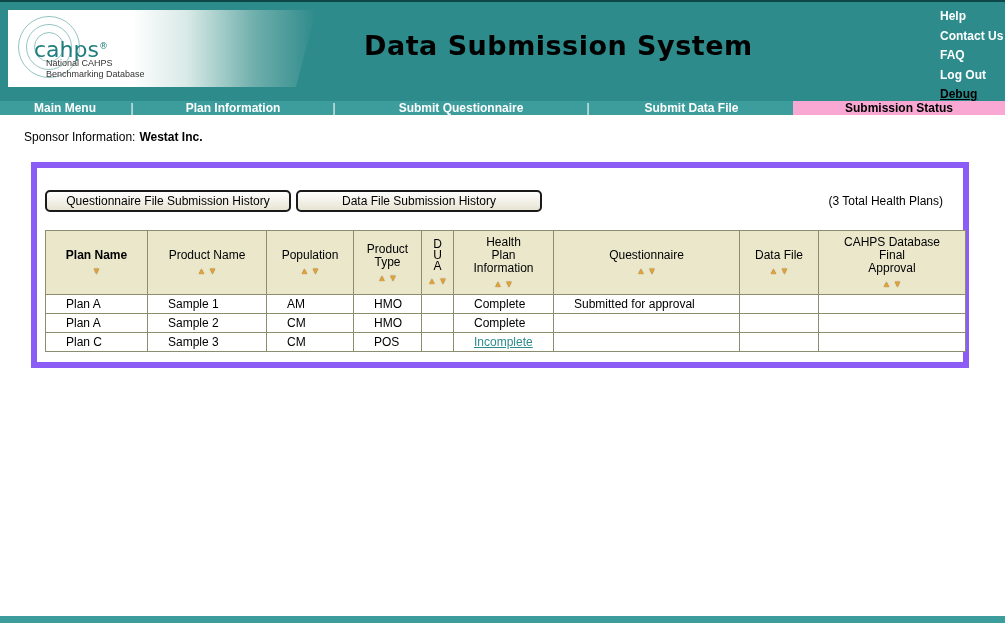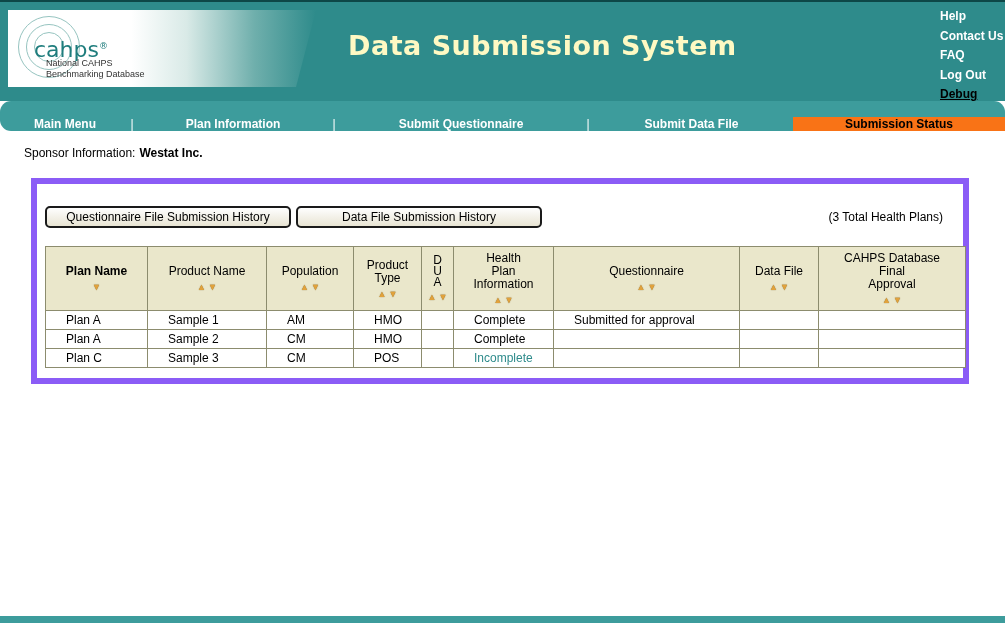--- a/index.html
+++ b/index.html
@@ -12,33 +12,33 @@
   .logo-box { position:absolute; left:8px; top:8px; width:308px; height:77px;
       background:linear-gradient(90deg,#ffffff 0%,#ffffff 40%,#d9eae7 58%,#6FAFAC 80%,#2E8B8B 100%);
       clip-path:polygon(0 0,100% 0,calc(100% - 20px) 100%,0 100%); overflow:hidden; }
   .ring { position:absolute; border:1px solid #96C4C0; border-radius:50%; }
   .ring1 { width:62px; height:62px; left:10px; top:6px; }
   .ring2 { width:46px; height:46px; left:18px; top:14px; }
   .ring3 { width:30px; height:30px; left:26px; top:22px; }
   .brand { position:absolute; left:26px; top:27px; color:#1F7D7D; font-size:22px; font-family:"DejaVu Sans", sans-serif; }
   .brand sup { font-size:9px; vertical-align:super; }
   .logo-sub { position:absolute; left:38px; top:48px; color:#333; font-size:9px; line-height:11px; }
-  .app-title { position:absolute; left:348px; top:28px; font-family:"DejaVu Sans", sans-serif;
-      font-size:27px; font-weight:bold; color:#fef9c3; letter-spacing:0.5px; white-space:nowrap; }
+  .app-title { position:absolute; left:364px; top:28px; font-family:"DejaVu Sans", sans-serif;
+      font-size:27px; font-weight:bold; color:#000000; letter-spacing:0.5px; white-space:nowrap; }
   .header-links { position:absolute; left:940px; top:5px; line-height:19.5px; white-space:nowrap; }
   .header-links a { display:block; color:#fff; font-weight:bold; text-decoration:none; cursor:pointer; }
   .header-links a.debug { color:#000000; font-weight:bold; text-decoration:underline; }
 
   
-  .nav { position:relative; height:30px; background:#3D9C9C; display:flex; align-items:flex-end;
-      color:#fff; font-weight:bold; font-size:12px;border-radius:11px; }
+  .nav { position:relative; height:14px; background:#3D9C9C; display:flex; align-items:center;
+      color:#fff; font-weight:bold; font-size:12px; }
   .nav-item { display:flex; align-items:center; justify-content:center; cursor:pointer; }
   .nav-sep { width:4px; display:flex; align-items:center; justify-content:center; font-weight:normal; }
   .w1{width:130px} .w2{width:198px} .w3{width:250px} .w4{width:203px}
-  .nav-active { flex:1; background:#f97316; color:#000; display:flex; align-items:center; justify-content:center; cursor:default; }
+  .nav-active { flex:1; background:#f9a8d4; color:#000; display:flex; align-items:center; justify-content:center; cursor:default; }
 
   
   .sponsor { margin:15px 0 0 24px; }
   .sponsor .lbl { margin-right:4px; }
   .sponsor b { font-weight:bold; }
 
   .panel { position:relative; margin:18px 0 0 31px; width:938px; border:6px solid #8b5cf6;
       background:#fff; padding:22px 8px 10px 8px; }
   .panel-top { display:flex; align-items:center; }
   .hist-btn { min-width:246px; height:22px; margin-right:5px; font-family:"Liberation Sans", sans-serif;
@@ -51,21 +51,21 @@
   table.status th, table.status td { border:1px solid #8C8C6E; font-size:12px; font-weight:normal; }
   table.status th { background:#EAE7CB; text-align:center; vertical-align:middle; padding:3px 2px; height:64px; cursor:pointer; }
   th.plan-name-th { background:#DBDBF2; }
   th.plan-name-th .hline { font-weight:bold; }
   .hline { line-height:13px; }
   th.dua-th .hline { line-height:11px; }
   .sorts { margin-top:3px; line-height:10px; }
   .arr { color:#E1A23C; font-size:9px; margin:0 1px; text-shadow:0 0 1px #6b4e12; cursor:pointer; }
   table.status td { height:19px; padding:1px 20px; background:#fff; overflow:hidden; white-space:nowrap; text-align:left; }
   td.ctr { text-align:center; }
-  a.status-link { color:#2E8B8B; cursor:pointer; }
+  a.status-link { color:#2E8B8B; text-decoration:underline; cursor:pointer; }
 
   .bottom-bar { position:absolute; left:0; bottom:0; width:1005px; height:7px; background:#3D9C9C; }
 </style>
 </head>
 <body>
 
 <div class="page">
 
   <div class="header">
     <div class="logo-box">

